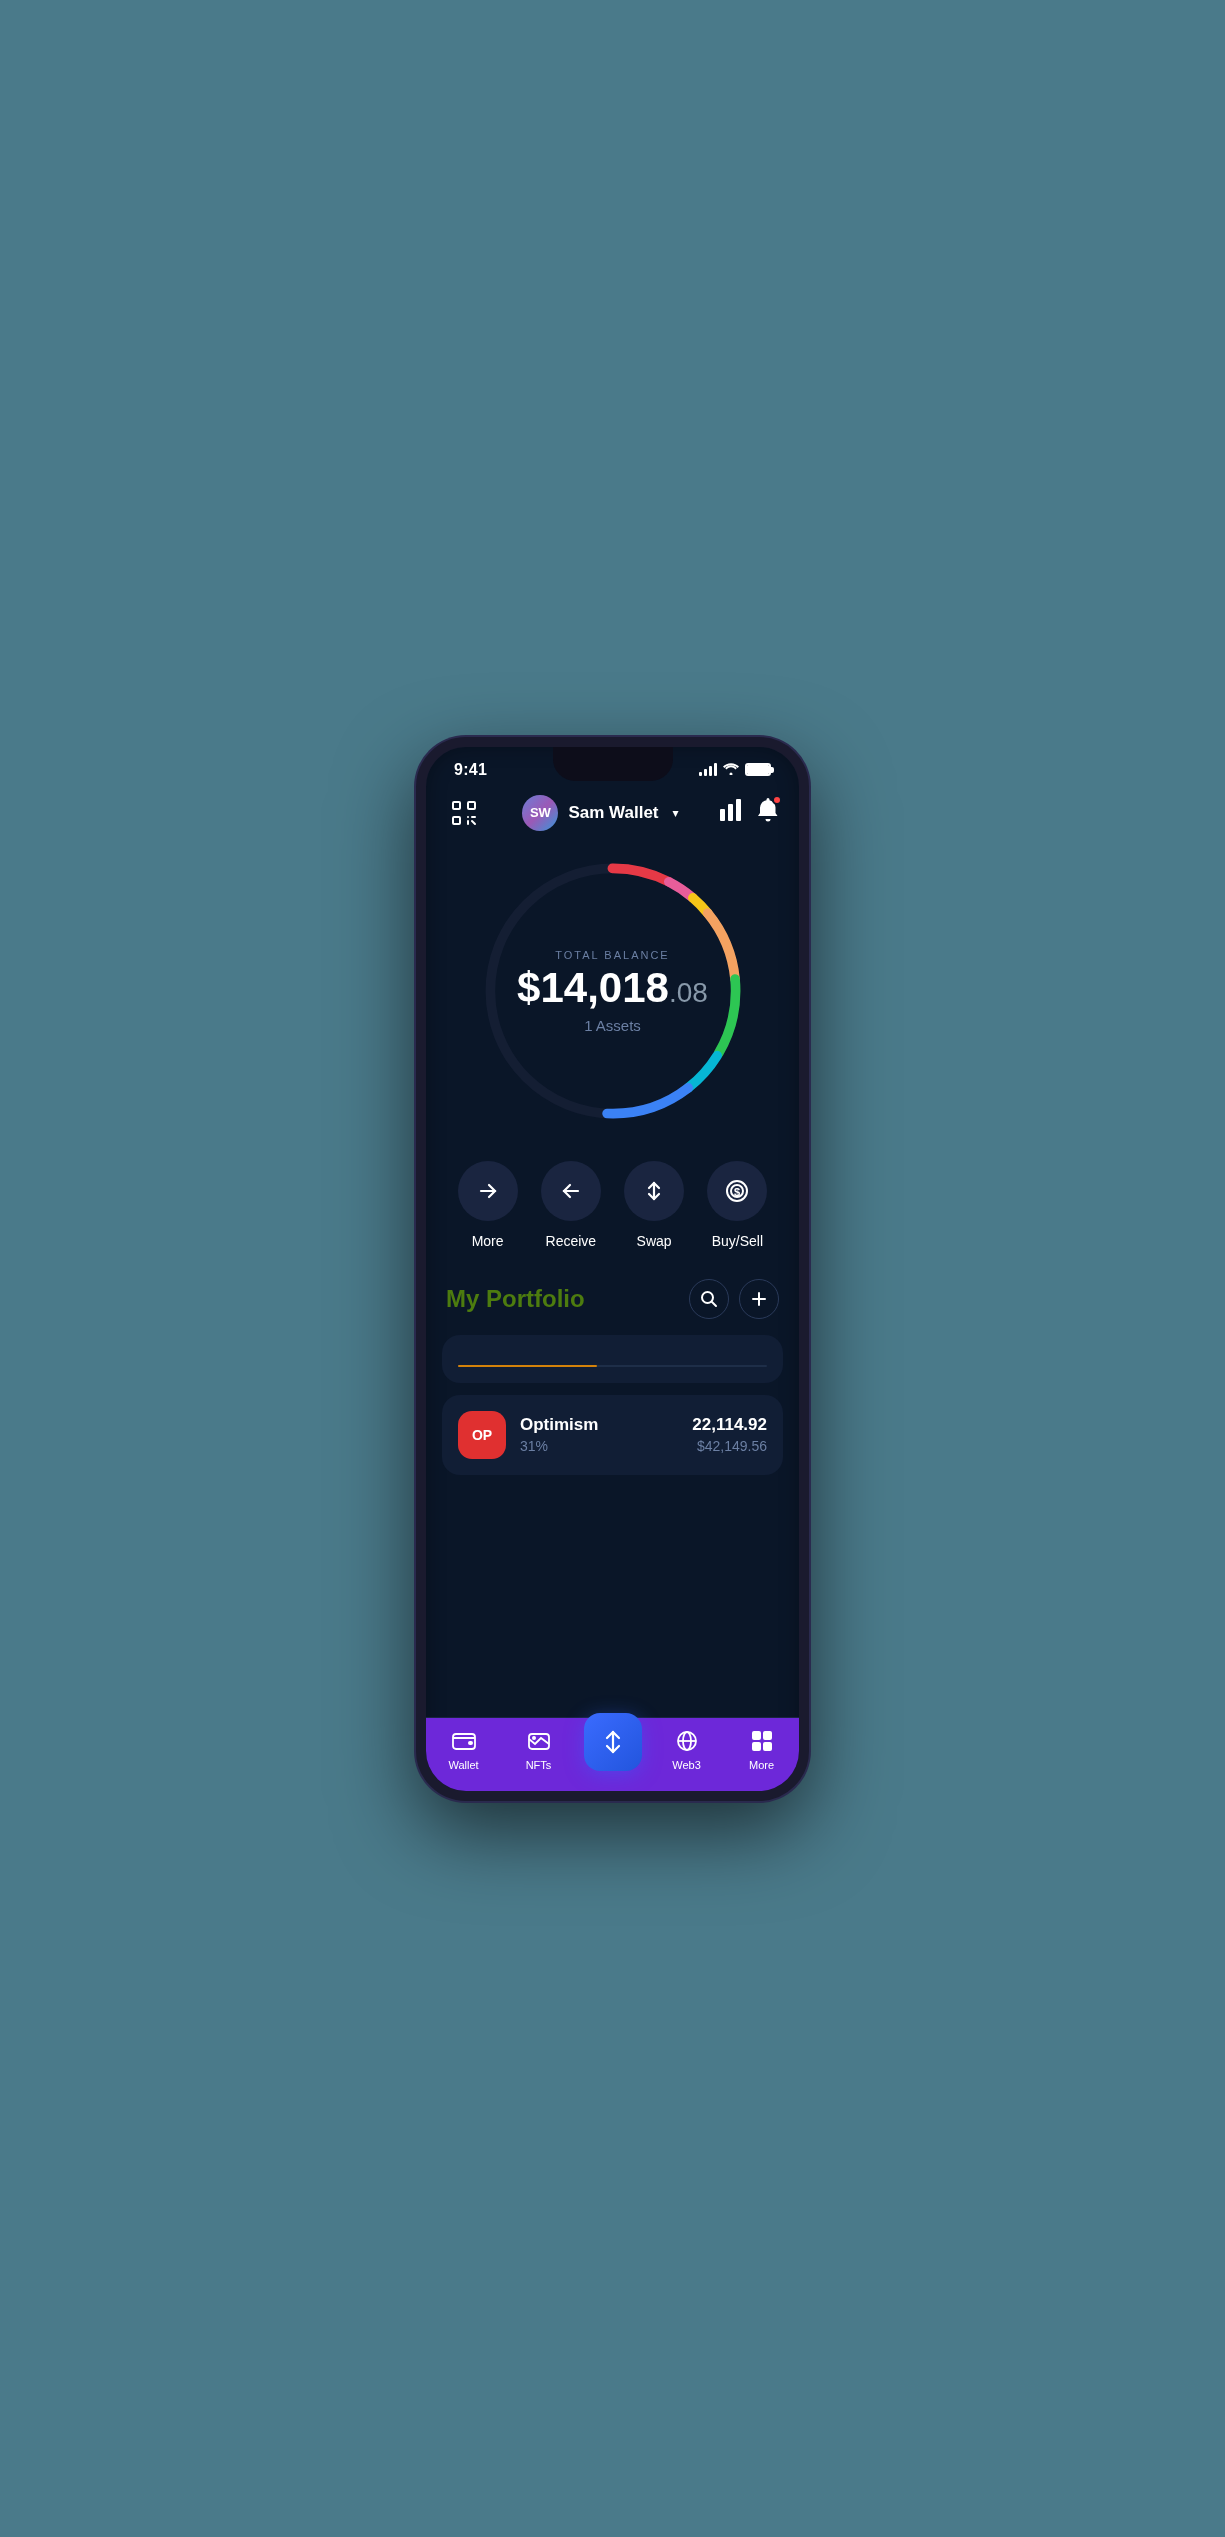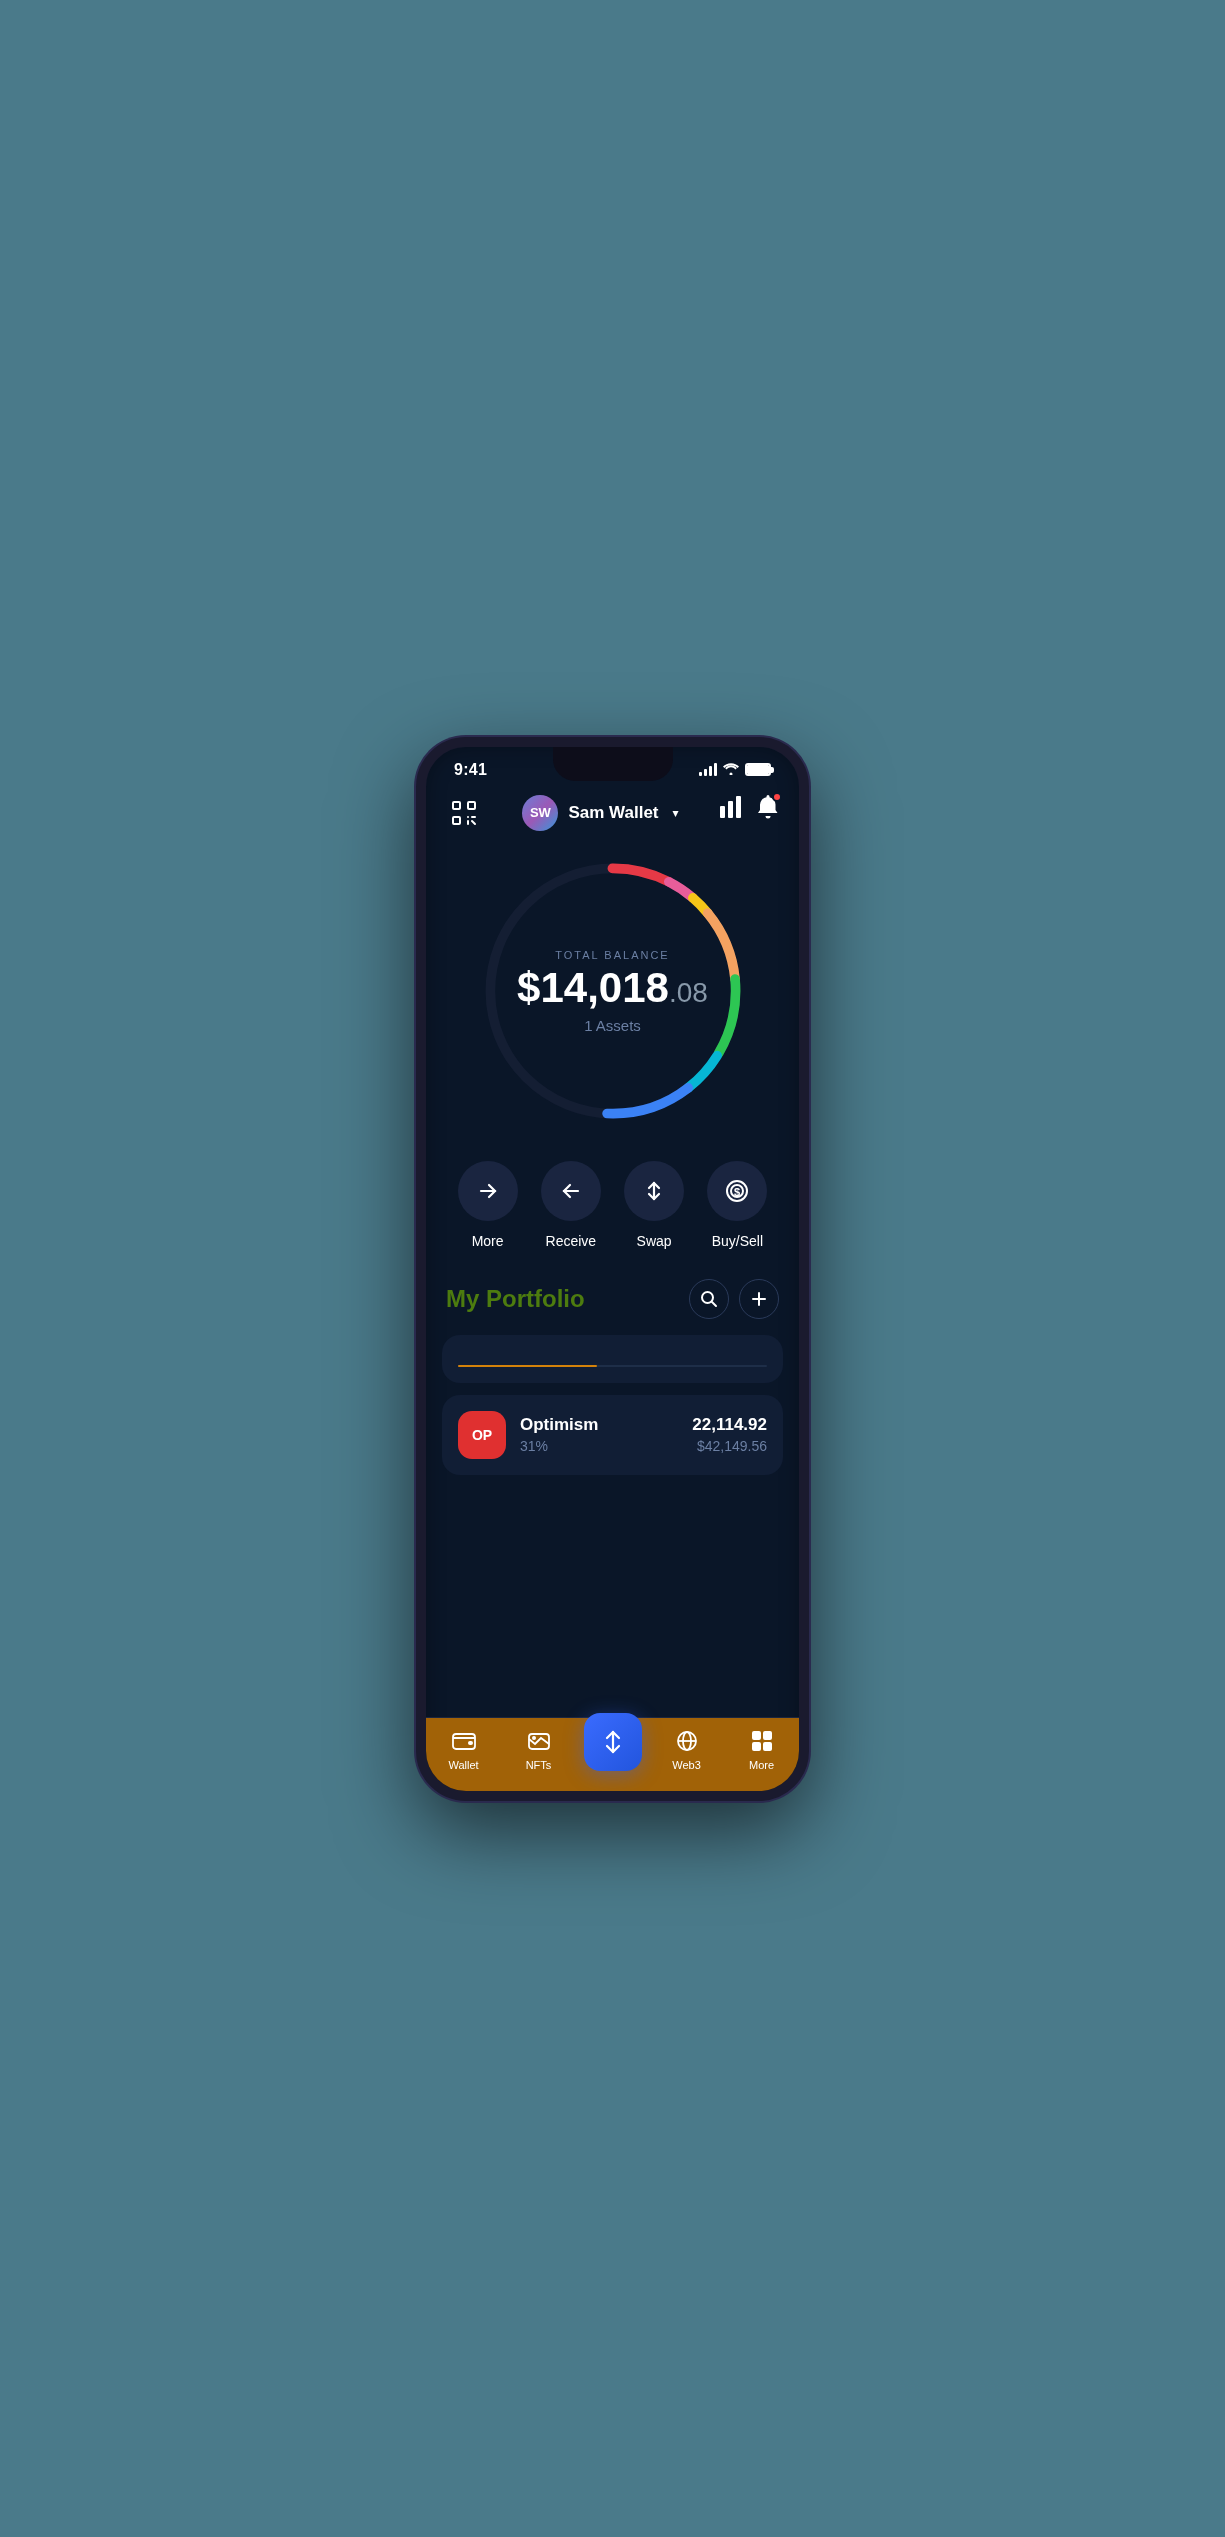--- a/index.html
+++ b/index.html
@@ -118,21 +118,21 @@
       padding-bottom: 80px;
       scrollbar-width: none;
     }
 
     .main-content::-webkit-scrollbar { display: none; }
 
     
     .header {
       display: flex;
       justify-content: space-between;
-      align-items: flex-start;
+      align-items: center;
       padding: 16px 20px 10px;
     }
 
     .header-left {
       display: flex;
       align-items: center;
     }
 
     .scan-icon {
       width: 36px;
@@ -411,21 +411,21 @@
       height: 100%;
       border-radius: 1px;
     }
 
     
     .bottom-nav {
       position: absolute;
       bottom: 0;
       left: 0;
       right: 0;
-      background: #a16207;
+      background: #6d28d9;
       border-top: 1px solid #1a2540;
       display: flex;
       justify-content: space-around;
       align-items: center;
       padding: 10px 0 20px;
       z-index: 100;
     }
 
     .nav-item {
       display: flex;

